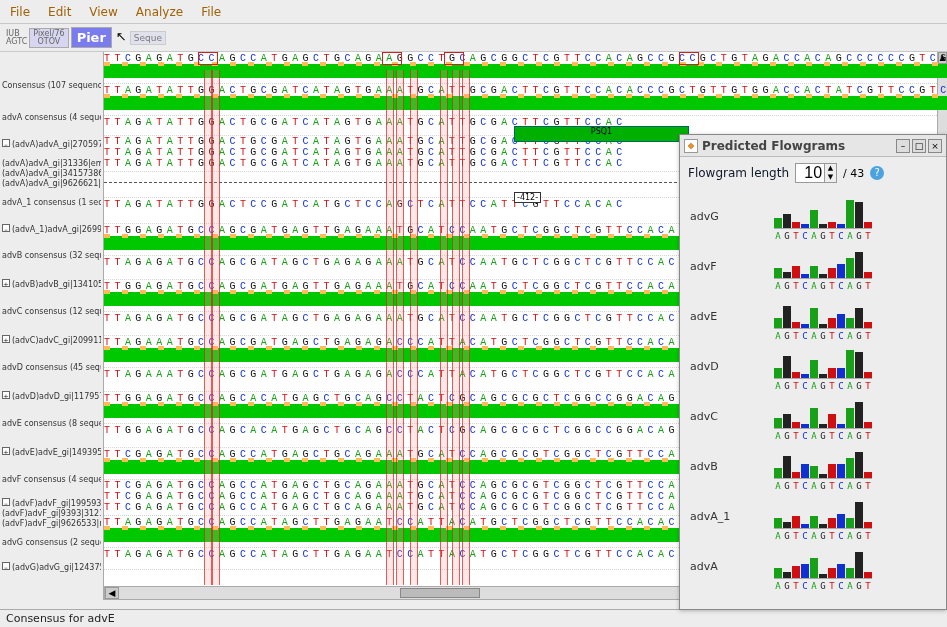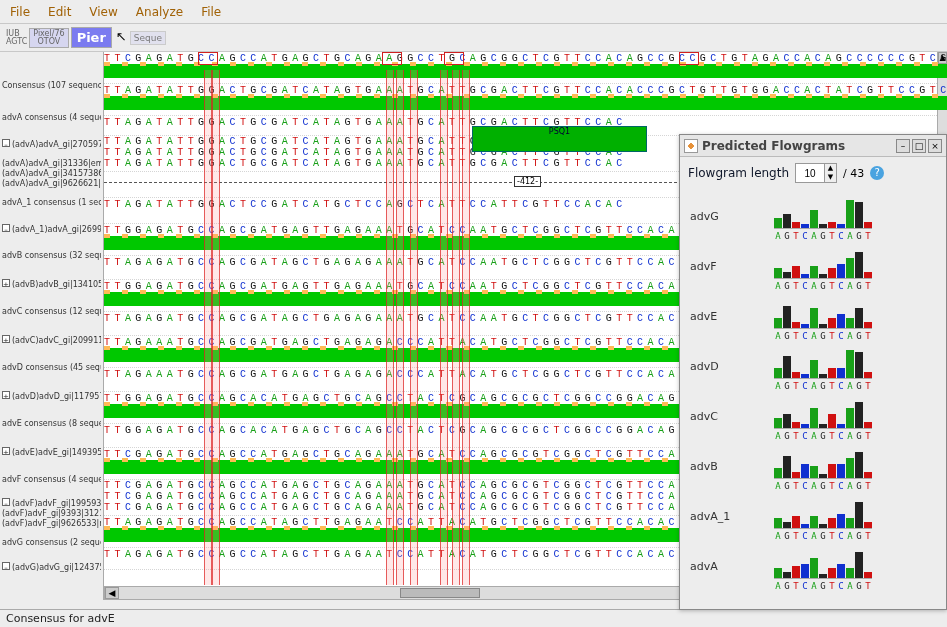--- a/index.html
+++ b/index.html
@@ -131,25 +131,25 @@
   }
   .redbox {
     position:absolute;
     top:0; height:13px;
     width:20px;
     border:1px solid #d02020;
     z-index:5;
   }
   .primer-arrow {
     position:absolute;
-    height:26px;
+    height:16px;
     background:#00b000;
     border:1px solid #066;
     font-size:8px; color:#003; text-align:center;
-    z-index:5; line-height:9px;
+    z-index:5; line-height:9px;margin-left:42px;
   }
   .pos-badge {
     position:absolute;
     border:1px solid #333; background:#fff;
     font-size:8px; padding:0 2px; z-index:5;
   }
   .hscroll {
     position:absolute;
     left:104px; right:10px; bottom:0;
     height:14px;
@@ -203,21 +203,21 @@
     margin-right:4px;
   }
   .panel .titlebar .title { flex:1; font-weight:bold; font-size:12px; color:#444;}
   .panel .titlebar .wbtn { width:14px;height:14px;border:1px solid #888;background:#ddd;margin-left:2px;font-size:9px;line-height:12px;text-align:center;}
   .panel .ctrl {
     display:flex; align-items:center; gap:6px;
     padding:6px 8px;
   }
   .panel .ctrl label{ font-size:12px; color:#0f172a;}
   .spinner { display:flex; align-items:center; border:1px solid #999; background:#fff; height:20px;}
-  .spinner input{ width:28px; border:none; text-align:center; font-size:10px; padding:0 2px;}
+  .spinner input{ width:28px; border:none; text-align:right; font-size:16px; padding:0 2px;}
   .spinner .arrows{ display:flex; flex-direction:column; }
   .spinner .arrows span{ width:12px;height:9px;border-left:1px solid #999;font-size:7px;text-align:center;line-height:8px;background:#eee; cursor:pointer;}
   .panel .help-icon { width:14px;height:14px;border-radius:50%;background:#4aa3e0;color:#fff;font-size:10px;text-align:center;line-height:14px;}
   .panel .primer-count { padding:4px 8px; font-size:12px; color:#333; }
   .panel .flowgrams { flex:1; overflow:hidden; padding:2px 4px; }
   .fg-row { display:flex; align-items:flex-end; height:50px; }
   .fg-row .fg-name { width:90px; font-size:11px; color:#333; padding-left:6px; align-self:center;}
   .fg-chart { display:flex; align-items:flex-end; gap:1px; height:34px; border-bottom:1px solid #aaa; padding-bottom:0; margin-bottom:2px;}
   .fg-chart .barv { width:8px; }
   .fg-chart .barv.a{background:#18a018;} .fg-chart .barv.g{background:#222;} .fg-chart .barv.t{background:#d01010;} .fg-chart .barv.c{background:#1030d0;}
@@ -343,21 +343,21 @@
       <div class="seqtext"><span class="t">T</span><span class="t">T</span><span class="a">A</span><span class="g">G</span><span class="a">A</span><span class="t">T</span><span class="a">A</span><span class="t">T</span><span class="t">T</span><span class="g">G</span><span class="g">G</span><span class="a">A</span><span class="c">C</span><span class="t">T</span><span class="g">G</span><span class="c">C</span><span class="g">G</span><span class="a">A</span><span class="t">T</span><span class="c">C</span><span class="a">A</span><span class="t">T</span><span class="a">A</span><span class="g">G</span><span class="t">T</span><span class="g">G</span><span class="a">A</span><span class="a">A</span><span class="a">A</span><span class="t">T</span><span class="g">G</span><span class="c">C</span><span class="a">A</span><span class="t">T</span><span class="t">T</span><span class="g">G</span><span class="c">C</span><span class="g">G</span><span class="a">A</span><span class="c">C</span><span class="t">T</span><span class="t">T</span><span class="c">C</span><span class="g">G</span><span class="t">T</span><span class="t">T</span><span class="c">C</span><span class="c">C</span><span class="a">A</span><span class="c">C</span></div>
       <div class="primer-arrow" style="left:368px;width:175px;top:10px">PSQ1</div>
     </div>
     <div class="seqrow" style="height:36px">
       <div class="seqtext" style="top:0"><span class="t">T</span><span class="t">T</span><span class="a">A</span><span class="g">G</span><span class="a">A</span><span class="t">T</span><span class="a">A</span><span class="t">T</span><span class="t">T</span><span class="g">G</span><span class="g">G</span><span class="a">A</span><span class="c">C</span><span class="t">T</span><span class="g">G</span><span class="c">C</span><span class="g">G</span><span class="a">A</span><span class="t">T</span><span class="c">C</span><span class="a">A</span><span class="t">T</span><span class="a">A</span><span class="g">G</span><span class="t">T</span><span class="g">G</span><span class="a">A</span><span class="a">A</span><span class="a">A</span><span class="t">T</span><span class="g">G</span><span class="c">C</span><span class="a">A</span><span class="t">T</span><span class="t">T</span><span class="g">G</span><span class="c">C</span><span class="g">G</span><span class="a">A</span><span class="c">C</span><span class="t">T</span><span class="t">T</span><span class="c">C</span><span class="g">G</span><span class="t">T</span><span class="t">T</span><span class="c">C</span><span class="c">C</span><span class="a">A</span><span class="c">C</span></div>
       <div class="seqtext" style="top:11px"><span class="t">T</span><span class="t">T</span><span class="a">A</span><span class="g">G</span><span class="a">A</span><span class="t">T</span><span class="a">A</span><span class="t">T</span><span class="t">T</span><span class="g">G</span><span class="g">G</span><span class="a">A</span><span class="c">C</span><span class="t">T</span><span class="g">G</span><span class="c">C</span><span class="g">G</span><span class="a">A</span><span class="t">T</span><span class="c">C</span><span class="a">A</span><span class="t">T</span><span class="a">A</span><span class="g">G</span><span class="t">T</span><span class="g">G</span><span class="a">A</span><span class="a">A</span><span class="a">A</span><span class="t">T</span><span class="g">G</span><span class="c">C</span><span class="a">A</span><span class="t">T</span><span class="t">T</span><span class="g">G</span><span class="c">C</span><span class="g">G</span><span class="a">A</span><span class="c">C</span><span class="t">T</span><span class="t">T</span><span class="c">C</span><span class="g">G</span><span class="t">T</span><span class="t">T</span><span class="c">C</span><span class="c">C</span><span class="a">A</span><span class="c">C</span></div>
       <div class="seqtext" style="top:22px"><span class="t">T</span><span class="t">T</span><span class="a">A</span><span class="g">G</span><span class="a">A</span><span class="t">T</span><span class="a">A</span><span class="t">T</span><span class="t">T</span><span class="g">G</span><span class="g">G</span><span class="a">A</span><span class="c">C</span><span class="t">T</span><span class="g">G</span><span class="c">C</span><span class="g">G</span><span class="a">A</span><span class="t">T</span><span class="c">C</span><span class="a">A</span><span class="t">T</span><span class="a">A</span><span class="g">G</span><span class="t">T</span><span class="g">G</span><span class="a">A</span><span class="a">A</span><span class="a">A</span><span class="t">T</span><span class="g">G</span><span class="c">C</span><span class="a">A</span><span class="t">T</span><span class="t">T</span><span class="g">G</span><span class="c">C</span><span class="g">G</span><span class="a">A</span><span class="c">C</span><span class="t">T</span><span class="t">T</span><span class="c">C</span><span class="g">G</span><span class="t">T</span><span class="t">T</span><span class="c">C</span><span class="c">C</span><span class="a">A</span><span class="c">C</span></div>
     </div>
     <div class="seqrow" style="height:26px">
       <div class="dashline"></div>
-      <div class="pos-badge" style="left:410px;top:4px">-412-</div>
+      <div class="pos-badge" style="left:410px;top:20px">-412-</div>
     </div>
     <div class="seqrow" style="height:26px">
       <div class="seqtext"><span class="t">T</span><span class="t">T</span><span class="a">A</span><span class="g">G</span><span class="a">A</span><span class="t">T</span><span class="a">A</span><span class="t">T</span><span class="t">T</span><span class="g">G</span><span class="g">G</span><span class="a">A</span><span class="c">C</span><span class="t">T</span><span class="c">C</span><span class="c">C</span><span class="g">G</span><span class="a">A</span><span class="t">T</span><span class="c">C</span><span class="a">A</span><span class="t">T</span><span class="g">G</span><span class="c">C</span><span class="t">T</span><span class="c">C</span><span class="c">C</span><span class="a">A</span><span class="g">G</span><span class="c">C</span><span class="t">T</span><span class="c">C</span><span class="a">A</span><span class="t">T</span><span class="t">T</span><span class="c">C</span><span class="c">C</span><span class="a">A</span><span class="t">T</span><span class="t">T</span><span class="c">C</span><span class="g">G</span><span class="t">T</span><span class="t">T</span><span class="c">C</span><span class="c">C</span><span class="a">A</span><span class="c">C</span><span class="a">A</span><span class="c">C</span></div>
     </div>
     <div class="seqrow">
       <div class="seqtext"><span class="t">T</span><span class="t">T</span><span class="g">G</span><span class="g">G</span><span class="a">A</span><span class="g">G</span><span class="a">A</span><span class="t">T</span><span class="g">G</span><span class="c">C</span><span class="c">C</span><span class="a">A</span><span class="g">G</span><span class="c">C</span><span class="g">G</span><span class="a">A</span><span class="t">T</span><span class="g">G</span><span class="a">A</span><span class="g">G</span><span class="t">T</span><span class="t">T</span><span class="g">G</span><span class="a">A</span><span class="g">G</span><span class="a">A</span><span class="a">A</span><span class="a">A</span><span class="t">T</span><span class="g">G</span><span class="c">C</span><span class="a">A</span><span class="t">T</span><span class="c">C</span><span class="c">C</span><span class="a">A</span><span class="a">A</span><span class="t">T</span><span class="g">G</span><span class="c">C</span><span class="t">T</span><span class="c">C</span><span class="g">G</span><span class="g">G</span><span class="c">C</span><span class="t">T</span><span class="c">C</span><span class="g">G</span><span class="t">T</span><span class="t">T</span><span class="c">C</span><span class="c">C</span><span class="a">A</span><span class="c">C</span><span class="a">A</span><span class="c">C</span><span class="c">C</span><span class="c">C</span><span class="g">G</span><span class="c">C</span><span class="t">T</span><span class="g">G</span><span class="c">C</span><span class="t">T</span><span class="g">G</span><span class="t">T</span><span class="a">A</span><span class="g">G</span><span class="a">A</span><span class="c">C</span><span class="c">C</span><span class="a">A</span><span class="c">C</span><span class="a">A</span><span class="a">A</span><span class="c">C</span><span class="g">G</span><span class="t">T</span><span class="t">T</span><span class="c">C</span><span class="c">C</span></div>
       <div class="bar bar-full"></div>
       <div class="bumps"></div>
     </div>
     <div class="seqrow" style="height:24px">

